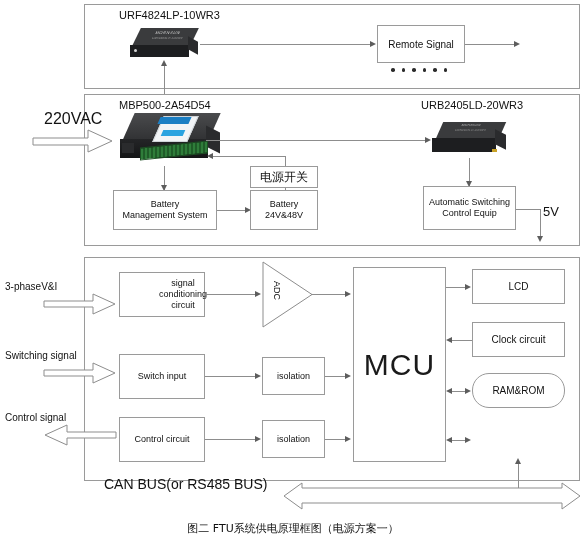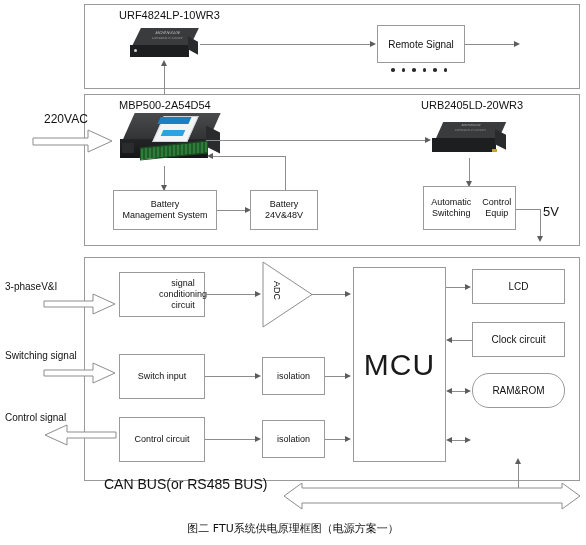--- a/index.html
+++ b/index.html
@@ -89,21 +89,21 @@
   </div>
 
   <div class="vl" style="left:164px;top:62px;height:34px;"></div>
   <div class="ah u" style="left:160.5px;top:60px;"></div>
 
   <div class="panel" style="left:84px;top:94px;width:496px;height:152px;"></div>
 
   <div class="lbl" style="left:119px;top:99px;font-size:11px;">MBP500-2A54D54</div>
   <div class="lbl" style="left:421px;top:99px;font-size:11px;">URB2405LD-20WR3</div>
 
-  <div class="lbl" style="left:44px;top:113px;font-size:12px;">220VAC</div>
+  <div class="lbl" style="left:44px;top:113px;font-size:16px;">220VAC</div>
   <svg style="position:absolute;left:32px;top:126px;" width="82" height="30" viewBox="0 0 82 30">
     <path d="M1,12 L56,12 L56,4 L80,15 L56,26 L56,19 L1,19 Z" fill="#ffffff" stroke="#8d8d8d" stroke-width="1"></path>
   </svg>
 
   <div class="mod" style="left:118px;top:113px;width:104px;height:52px;">
     <div class="top" style="left:10px;top:0;width:86px;height:30px;transform:skewX(-24deg);
          background:linear-gradient(180deg,#4a4b4d 0%,#2e2f31 100%);"></div>
     <div class="front" style="left:2px;top:26px;width:88px;height:19px;
          background:linear-gradient(180deg,#242527 0%,#141516 100%);"></div>
     <div class="side" style="left:88px;top:16px;width:14px;height:21px;transform:skewY(26deg);"></div>
@@ -132,41 +132,43 @@
   <div class="ah d" style="left:160.5px;top:185px;"></div>
 
   <div class="box" style="left:113px;top:190px;width:104px;height:40px;flex-direction:column;">
     <span>Battery</span>
     <span>Management System</span>
   </div>
 
   <div class="hl" style="left:217px;top:210px;width:31px;"></div>
   <div class="ah r" style="left:245px;top:206.5px;"></div>
 
+  <div class="box cn" style="left:250px;top:166px;width:68px;height:22px;font-size:12px;
+              font-family:'DejaVu Sans',sans-serif;">电源开关</div>
 
   <div class="box" style="left:250px;top:190px;width:68px;height:40px;flex-direction:column;">
     <span>Battery</span>
     <span>24V&amp;48V</span>
   </div>
 
   <div class="mod" style="left:432px;top:122px;width:78px;height:36px;">
     <div class="top" style="left:7px;top:0;width:63px;height:19px;transform:skewX(-24deg);"></div>
     <div class="front" style="left:0px;top:16px;width:64px;height:14px;"></div>
     <div class="side" style="left:63px;top:10px;width:11px;height:15px;transform:skewY(26deg);"></div>
     <div class="txt" style="left:16px;top:2px;width:46px;transform:skewX(-24deg);
          font-size:3.3px;color:#b9b9b9;letter-spacing:.3px;">MORNSUN</div>
     <div class="txt" style="left:12px;top:7px;width:52px;transform:skewX(-24deg);
          font-size:3px;color:#8e8e8e;">URB2405LD-20WR3</div>
     <div style="position:absolute;left:60px;top:27px;width:5px;height:3px;background:#c9a227;"></div>
   </div>
 
   <div class="vl" style="left:469px;top:158px;height:28px;"></div>
   <div class="ah d" style="left:465.5px;top:181px;"></div>
 
-  <div class="box" style="left:423px;top:186px;width:93px;height:44px;flex-direction:row;font-size:9px;">
+  <div class="box" style="left:423px;top:186px;width:93px;height:44px;flex-direction:column;font-size:9px;">
     <span>Automatic Switching</span>
     <span>Control  Equip</span>
   </div>
 
   <div class="hl" style="left:516px;top:209px;width:24px;"></div>
   <div class="vl" style="left:540px;top:209px;height:31px;"></div>
   <div class="ah d" style="left:536.5px;top:236px;"></div>
   <div class="lbl" style="left:543px;top:206px;font-size:13px;">5V</div>
 
   <div class="panel" style="left:84px;top:257px;width:496px;height:224px;"></div>

